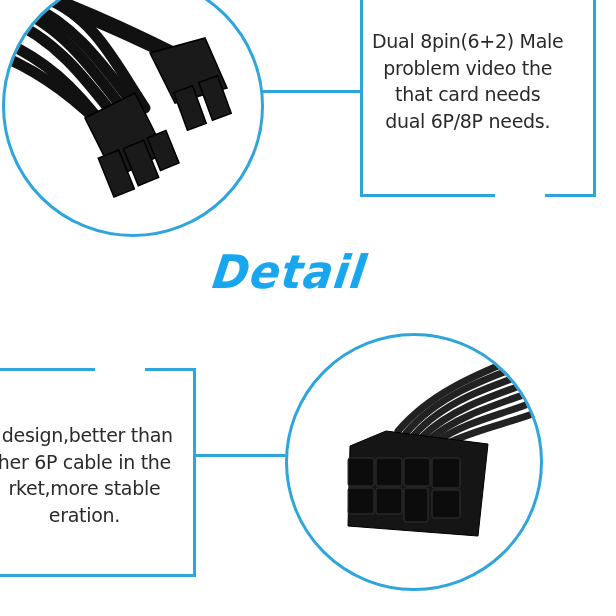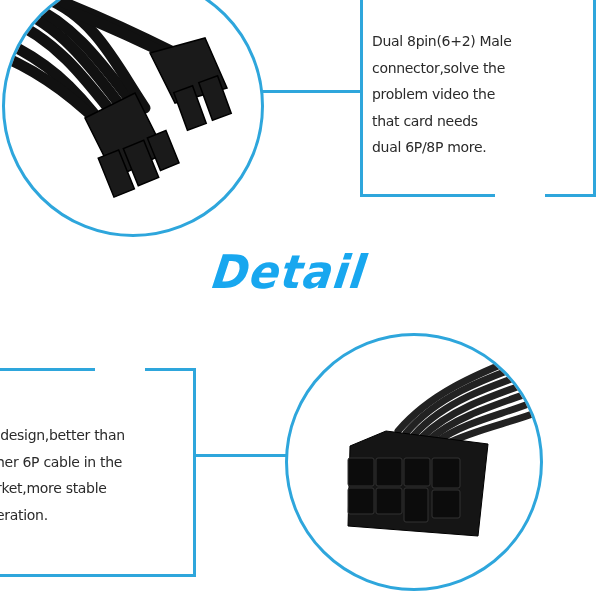--- a/index.html
+++ b/index.html
@@ -6,22 +6,22 @@
     body {
       width: 616px; height: 616px; background: #ffffff; position: relative; overflow: hidden;
       font-family: "DejaVu Sans", sans-serif;
     }
     .bline { position: absolute; background: #2ea6dc; }
     .circle {
       position: absolute; border: 3px solid #2ea6dc; border-radius: 50%;
       box-sizing: border-box; overflow: hidden; background: #fff;
     }
     .caption {
-      position: absolute; color: #2a2a2a; font-size: 14px; line-height: 26.5px;
-      font-family: "DejaVu Sans", sans-serif; letter-spacing: -0.3px; white-space: nowrap;
+      position: absolute; color: #2a2a2a; font-size: 19px; line-height: 26.5px;
+      font-family: "DejaVu Sans", sans-serif; letter-spacing: -0.3px; white-space: nowrap; text-align: center;
     }
     .title {
       position: absolute; left: 190px; top: 246px; width: 200px; text-align: center;
       font-family: "DejaVu Sans", sans-serif; font-weight: bold; font-style: italic;
       font-size: 44px; color: #18a7ef; letter-spacing: 1px; transform: skewX(-8deg) scaleY(1.05);
     }
   </style>
 </head>
 <body>
 
@@ -48,24 +48,23 @@
     </g>
   </svg>
 </div>
 <div class="bline" style="left:262px; top:90px; width:100px; height:3px;"></div>
 <div class="bline" style="left:360px; top:0px; width:3px; height:197px;"></div>
 <div class="bline" style="left:360px; top:194px; width:135px; height:3px;"></div>
 <div class="bline" style="left:545px; top:194px; width:51px; height:3px;"></div>
 <div class="bline" style="left:593px; top:0px; width:3px; height:197px;"></div>
 <div class="caption" style="left:372px; top:28px;">
   <div>Dual 8pin(6+2) Male</div>
-  <div>connector,solve the</div>
   <div>problem video the</div>
   <div>that card needs</div>
-  <div>dual 6P/8P more.</div>
+  <div>dual 6P/8P needs.</div>
 </div>
 
 <div class="title">Detail</div>
 
 <div class="bline" style="left:0px; top:368px; width:95px; height:3px;"></div>
 <div class="bline" style="left:145px; top:368px; width:51px; height:3px;"></div>
 <div class="bline" style="left:193px; top:368px; width:3px; height:209px;"></div>
 <div class="bline" style="left:0px; top:574px; width:196px; height:3px;"></div>
 <div class="bline" style="left:196px; top:454px; width:92px; height:3px;"></div>
 <div class="caption" style="left:-4px; top:422px;">

